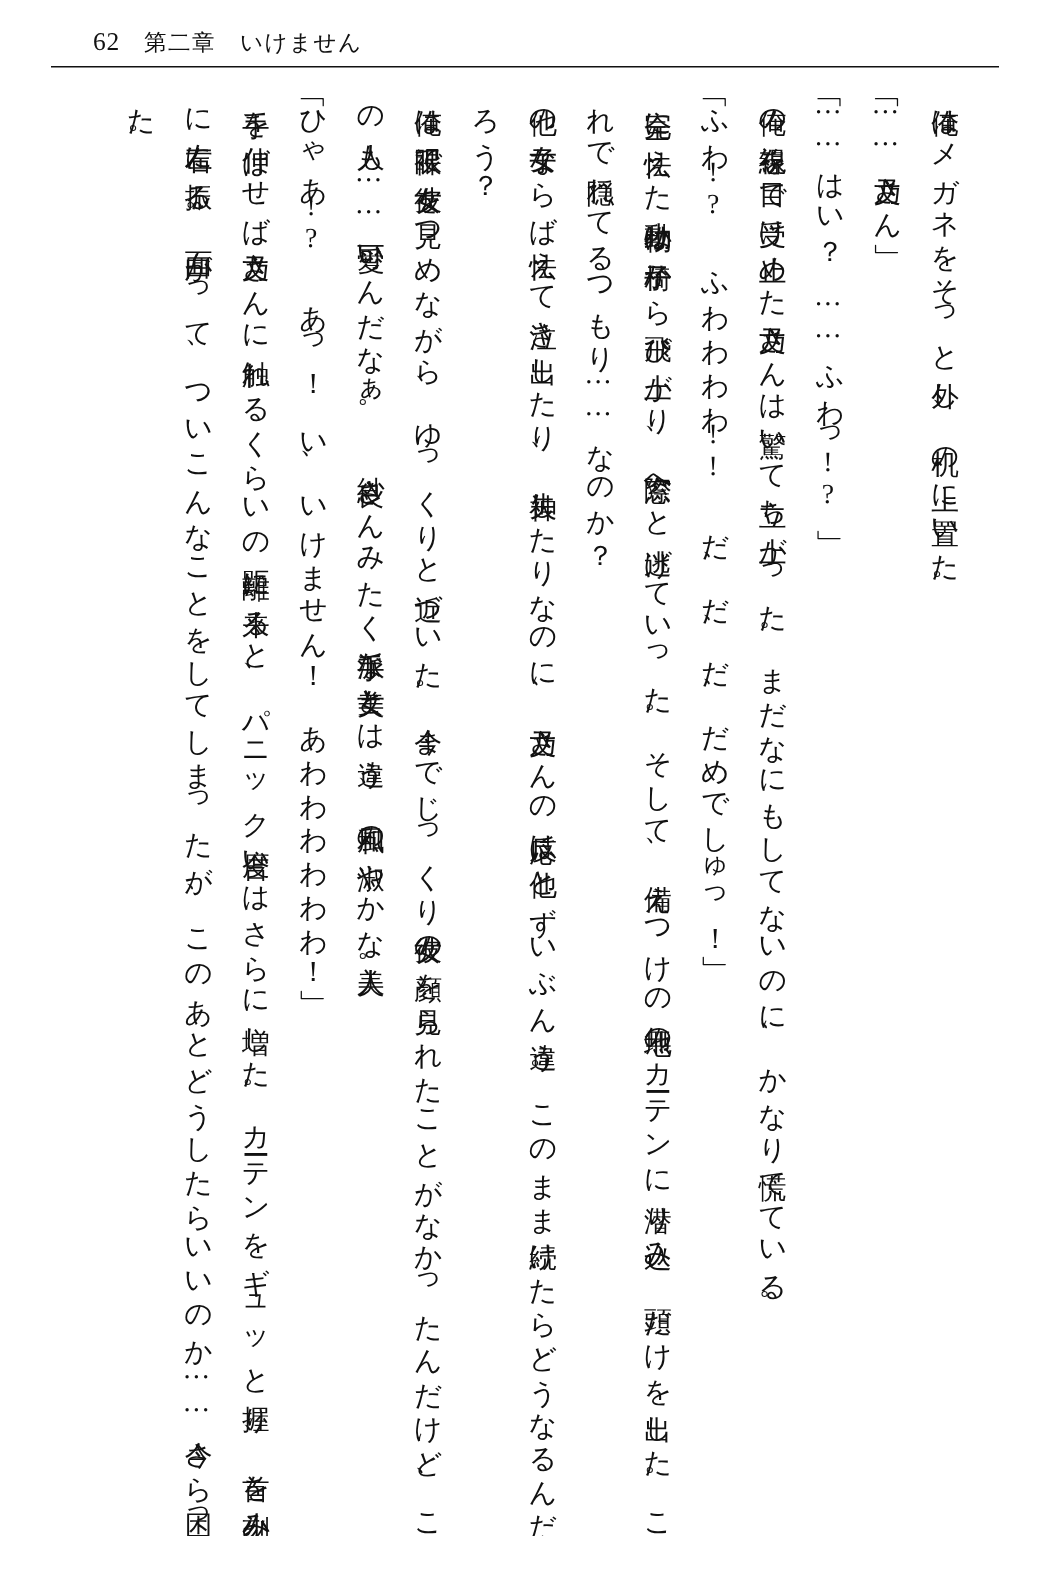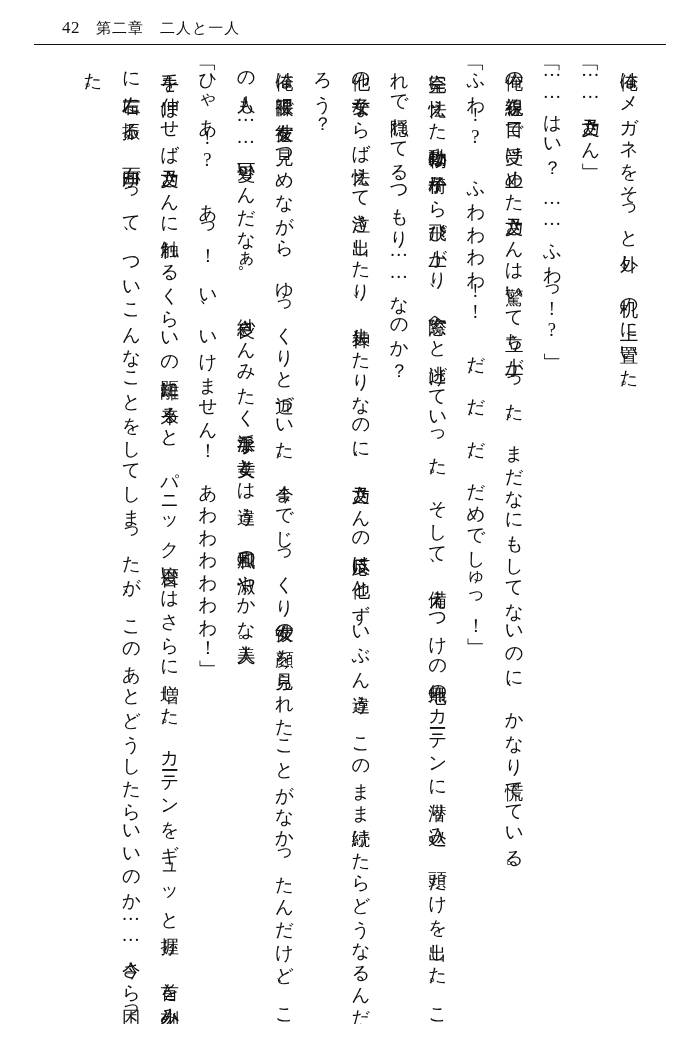--- a/index.html
+++ b/index.html
@@ -63,22 +63,22 @@
     white-space: pre-wrap;
     font-family: "Liberation Serif", "DejaVu Serif", serif;
   }
 </style>
 </head>
 <body>
 
 <div class="page">
 
   <div class="header">
-    <div class="page-number">42</div>
-    <div class="chapter-title">第二章　二人と一人</div>
+    <div class="page-number">62</div>
+    <div class="chapter-title">第二章　いけません</div>
   </div>
 
   <div class="body-area">
     <p class="vtext">俺はメガネをそっと外し、机の上に置いた。
 「……文乃さん」
 「……はい？　……ふわっ!?」
 俺の視線を目で受け止めた文乃さんは驚いて立ち上がった。まだなにもしてないのに、かなり慌てている。
 「ふわ!?　ふわわわわ!!　だ、だ、だ、だめでしゅっ！」
 完全に怯えた小動物は椅子から飛び上がり、窓際へと逃げていった。そして、備えつけの無地のカーテンに潜り込み、頭だけを出した。これで隠れてるつもり……なのか？
 他の女子ならば怯えて泣き出したり、失神したりなのに、文乃さんの反応は他とずいぶん違う。このまま続けたらどうなるんだろう？

